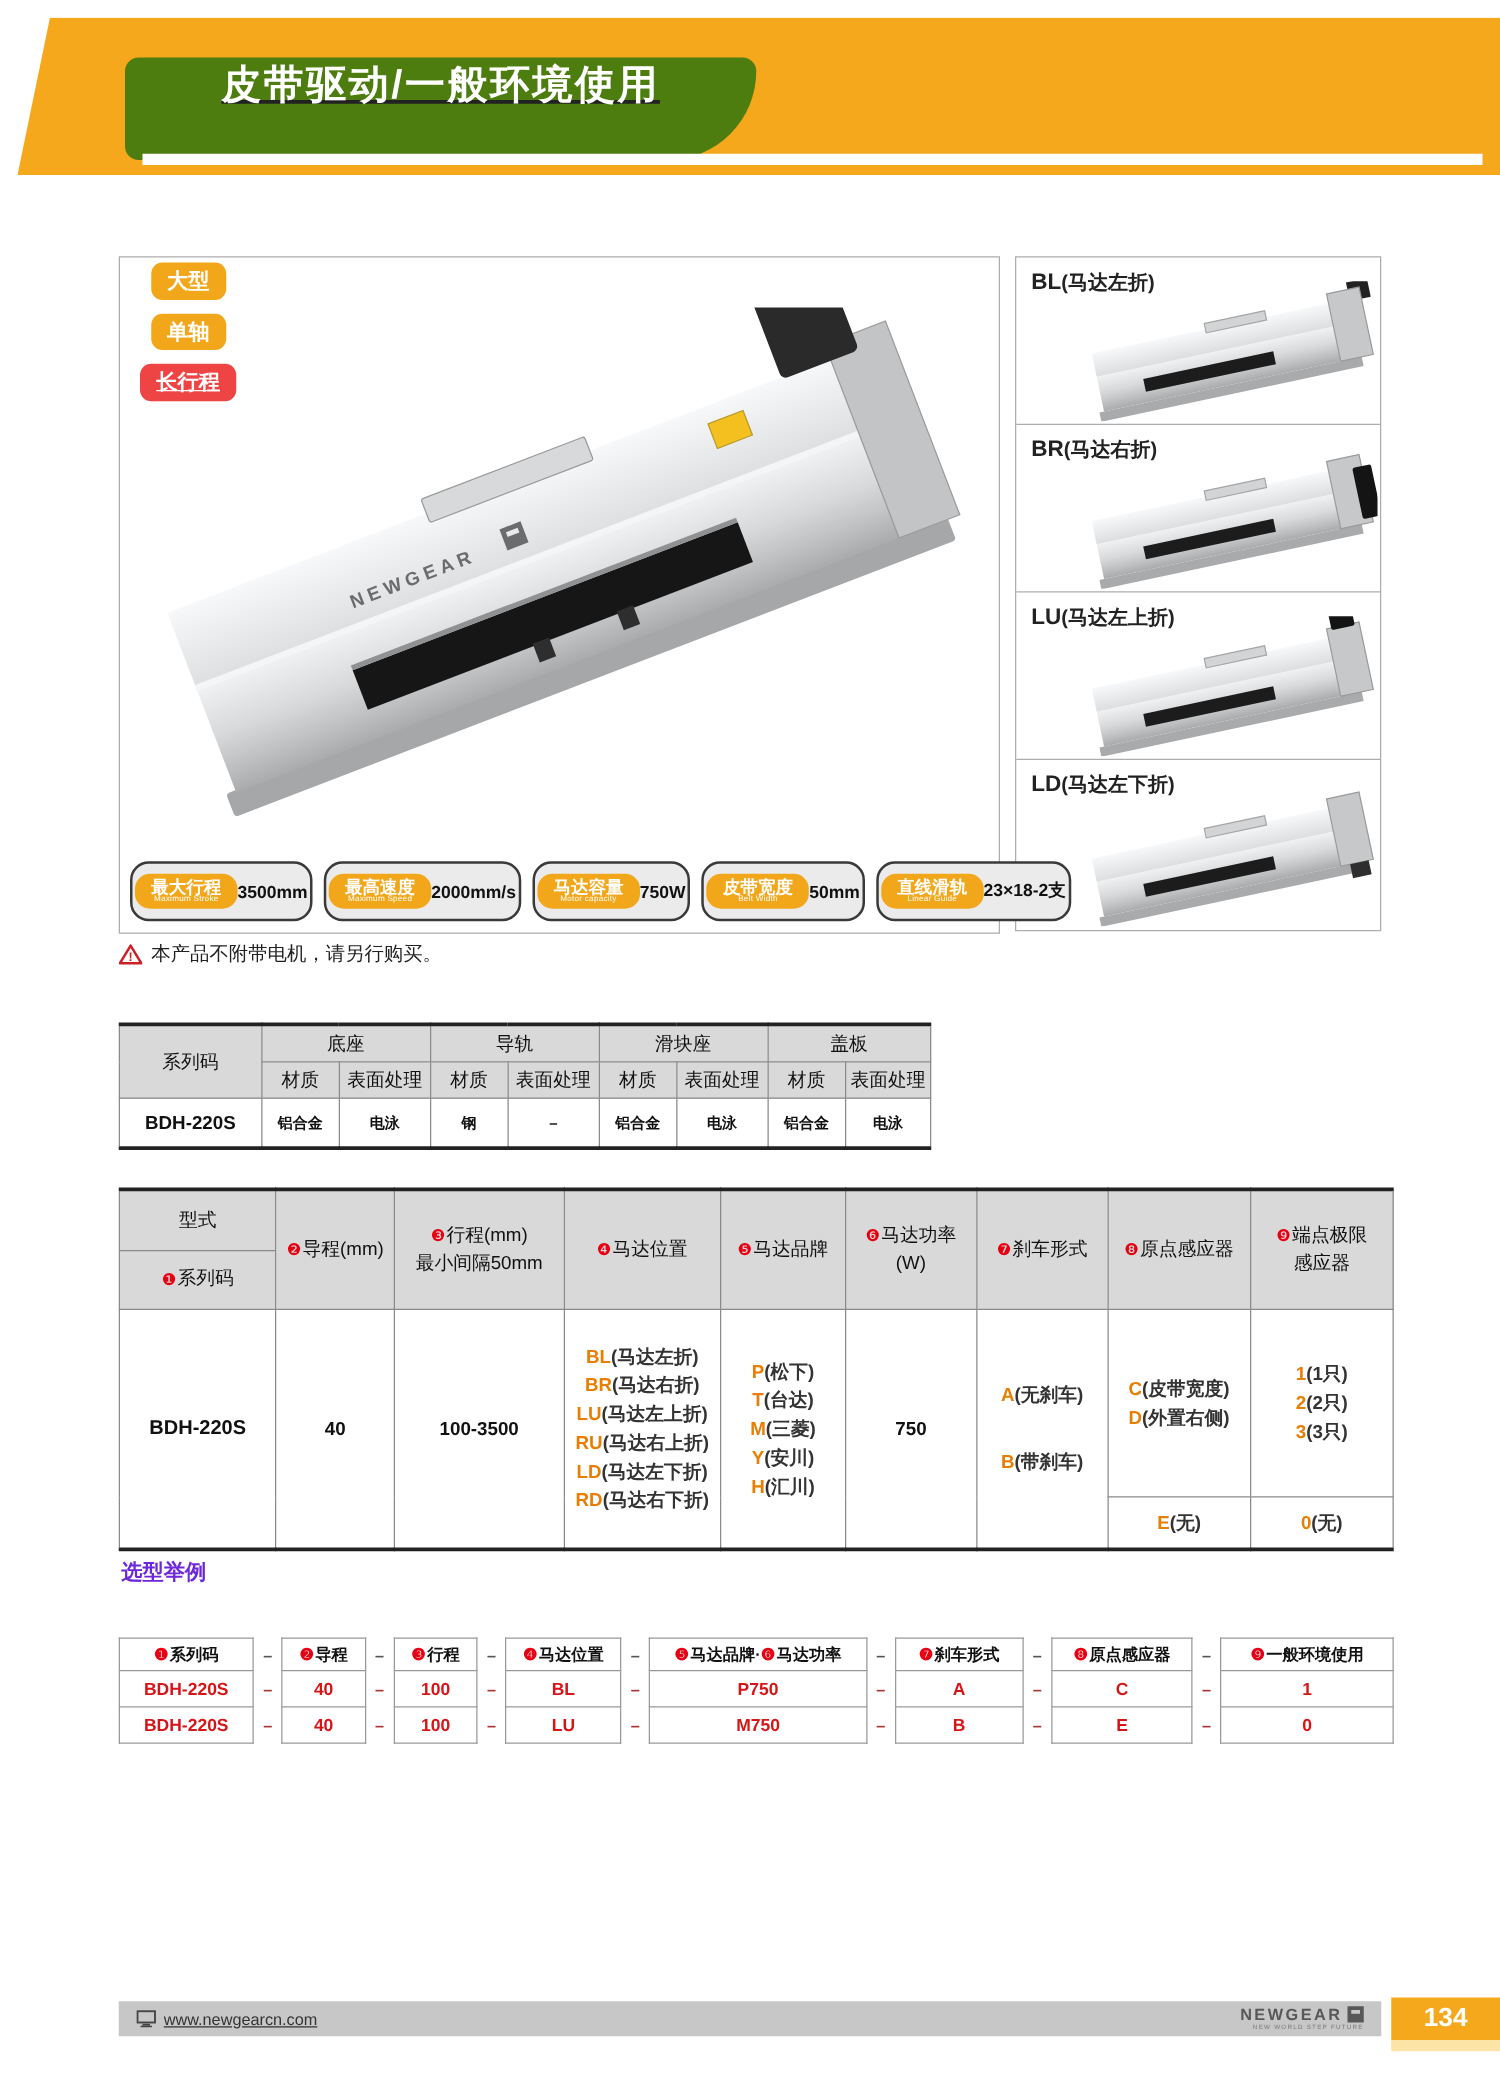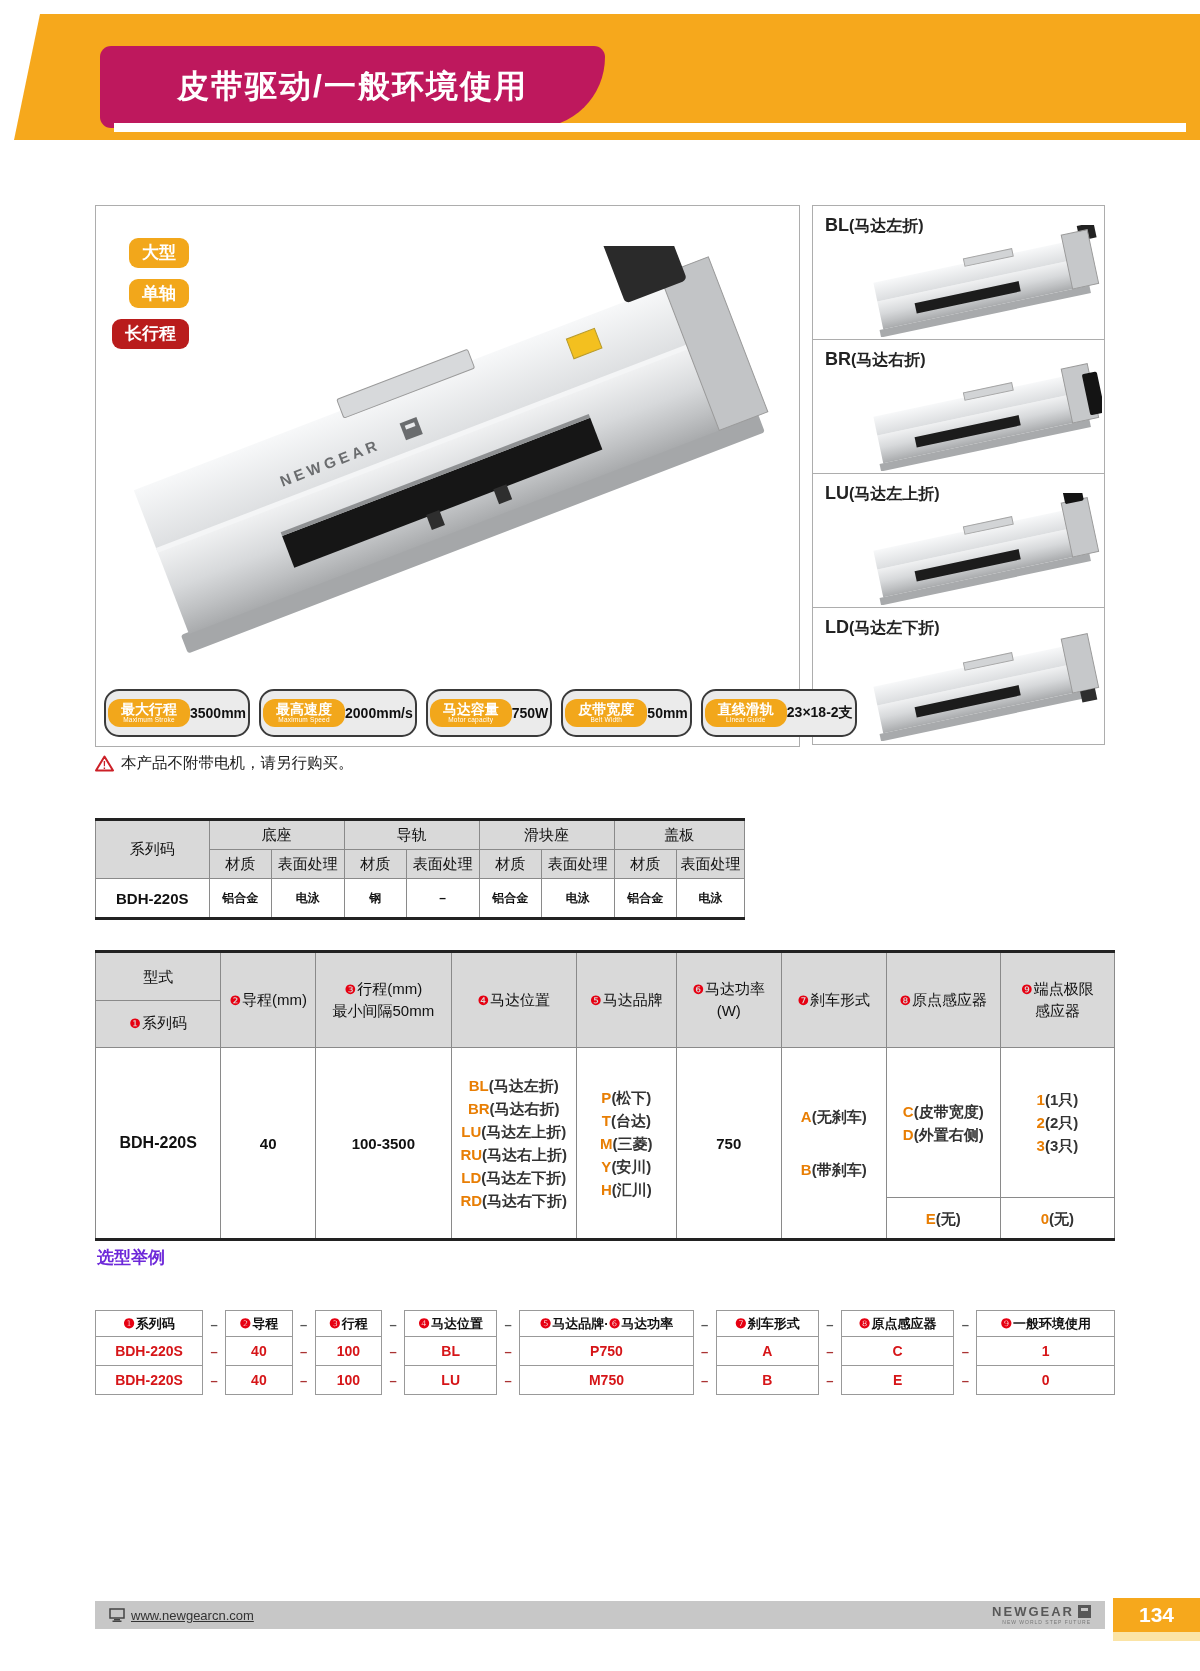--- a/index.html
+++ b/index.html
@@ -2,33 +2,33 @@
 <html><head>
 <meta charset="utf-8">
 <style>
   html,body{margin:0;padding:0;background:#fff;}
   .page{position:relative;width:1200px;height:1671px;background:#ffffff;
         font-family:"Liberation Sans",sans-serif;overflow:hidden;color:#222;}
 
   
   .header-band{position:absolute;top:14px;left:14px;right:0;height:126px;background:#F6A81C;
                clip-path:polygon(26px 0,100% 0,100% 100%,0 100%);}
-  .header-panel{position:absolute;left:86px;top:32px;width:505px;height:82px;background:#be185d;
-                border-radius:14px 14px 90px 14px;display:flex;align-items:center;justify-content:center;}
+  .header-panel{position:absolute;left:86px;top:32px;width:505px;height:82px;background:#4d7c0f;
+                border-radius:14px 14px 90px 14px;display:flex;align-items:flex-start;justify-content:center;text-decoration:underline;}
   .title-left{font-size:32px;font-weight:bold;color:#fff;letter-spacing:2px;}
   .title-right{position:absolute;left:600px;top:44px;font-size:33px;font-weight:bold;color:#fff;letter-spacing:1px;white-space:nowrap;}
   .header-underline{position:absolute;left:100px;right:14px;bottom:8px;height:9px;background:#fff;}
 
   
   .showcase{position:absolute;top:205px;left:95px;width:1010px;height:540px;}
   .main-box{position:absolute;left:0;top:0;width:703px;height:540px;border:1px solid #adadad;background:#fff;}
-  .feat-badges{position:absolute;left:16px;top:32px;display:flex;flex-direction:column;gap:11px;align-items:flex-end;z-index:3;}
+  .feat-badges{position:absolute;left:16px;top:4px;display:flex;flex-direction:column;gap:11px;align-items:center;z-index:3;}
   .feat-badge{color:#fff;font-weight:bold;font-size:17px;padding:5px 13px;border-radius:9px;line-height:1.15;}
   .feat-orange{background:#F2A71B;}
-  .feat-red{background:#b91c1c;}
+  .feat-red{background:#ef4444;text-decoration:underline;}
   .main-img{position:absolute;left:22px;top:40px;}
 
   .spec-badges{position:absolute;left:8px;right:4px;bottom:9px;display:flex;gap:9px;z-index:3;}
   .spec-badge{flex:1;display:flex;align-items:center;background:#ebebeb;border:2px solid #3a3a3a;border-radius:15px;padding:2px;min-height:40px;}
   .spec-badge-left{background:#F2A71B;border-radius:12px;color:#fff;text-align:center;padding:3px 5px;min-width:72px;line-height:1.05;}
   .spec-cn{font-size:14px;font-weight:bold;display:block;white-space:nowrap;}
   .spec-en{font-size:6.5px;display:block;white-space:nowrap;letter-spacing:.2px;}
   .spec-value{flex:1;text-align:center;font-weight:bold;font-size:14px;color:#111;white-space:nowrap;}
 
   .thumb-col{position:absolute;right:0;top:0;width:293px;height:540px;border:1px solid #adadad;box-sizing:border-box;}

